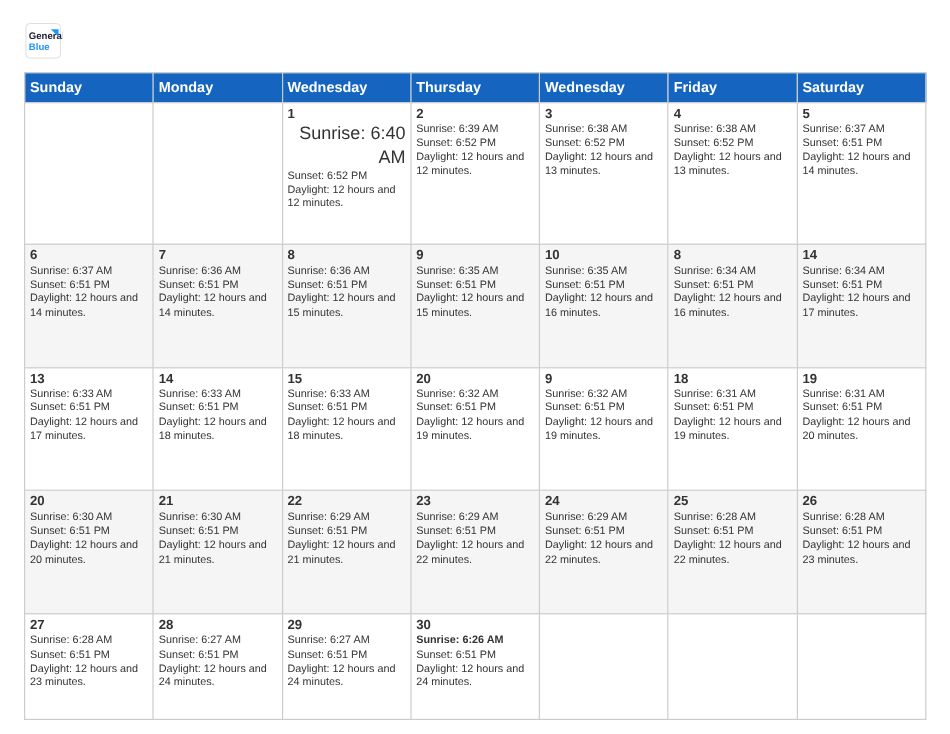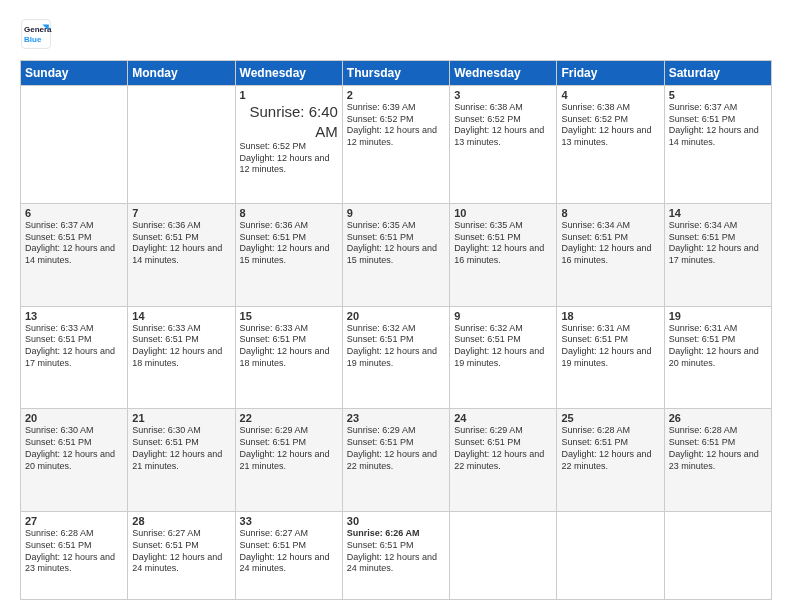--- a/index.html
+++ b/index.html
@@ -306,21 +306,21 @@
             <div style="font-size: 9px; line-height: 1.3;">Sunset: 6:51 PM</div>
             <div style="font-size: 9px; line-height: 1.3;">Daylight: 12 hours and 23 minutes.</div>
           </td>
           <td>
             <span class="day-num">28</span>
             <div style="font-size: 9px; line-height: 1.3;">Sunrise: 6:27 AM</div>
             <div style="font-size: 9px; line-height: 1.3;">Sunset: 6:51 PM</div>
             <div style="font-size: 9px; line-height: 1.3;">Daylight: 12 hours and 24 minutes.</div>
           </td>
           <td>
-            <span class="day-num">33</span>
+            <span class="day-num">29</span>
             <div style="font-size: 9px; line-height: 1.3;">Sunrise: 6:27 AM</div>
             <div style="font-size: 9px; line-height: 1.3;">Sunset: 6:51 PM</div>
             <div style="font-size: 9px; line-height: 1.3;">Daylight: 12 hours and 24 minutes.</div>
           </td>
           <td>
             <span class="day-num">30</span>
             <div style="font-size: 9px; line-height: 1.3; font-weight: bold;">Sunrise: 6:26 AM</div>
             <div style="font-size: 9px; line-height: 1.3;">Sunset: 6:51 PM</div>
             <div style="font-size: 9px; line-height: 1.3;">Daylight: 12 hours and 24 minutes.</div>
           </td>

